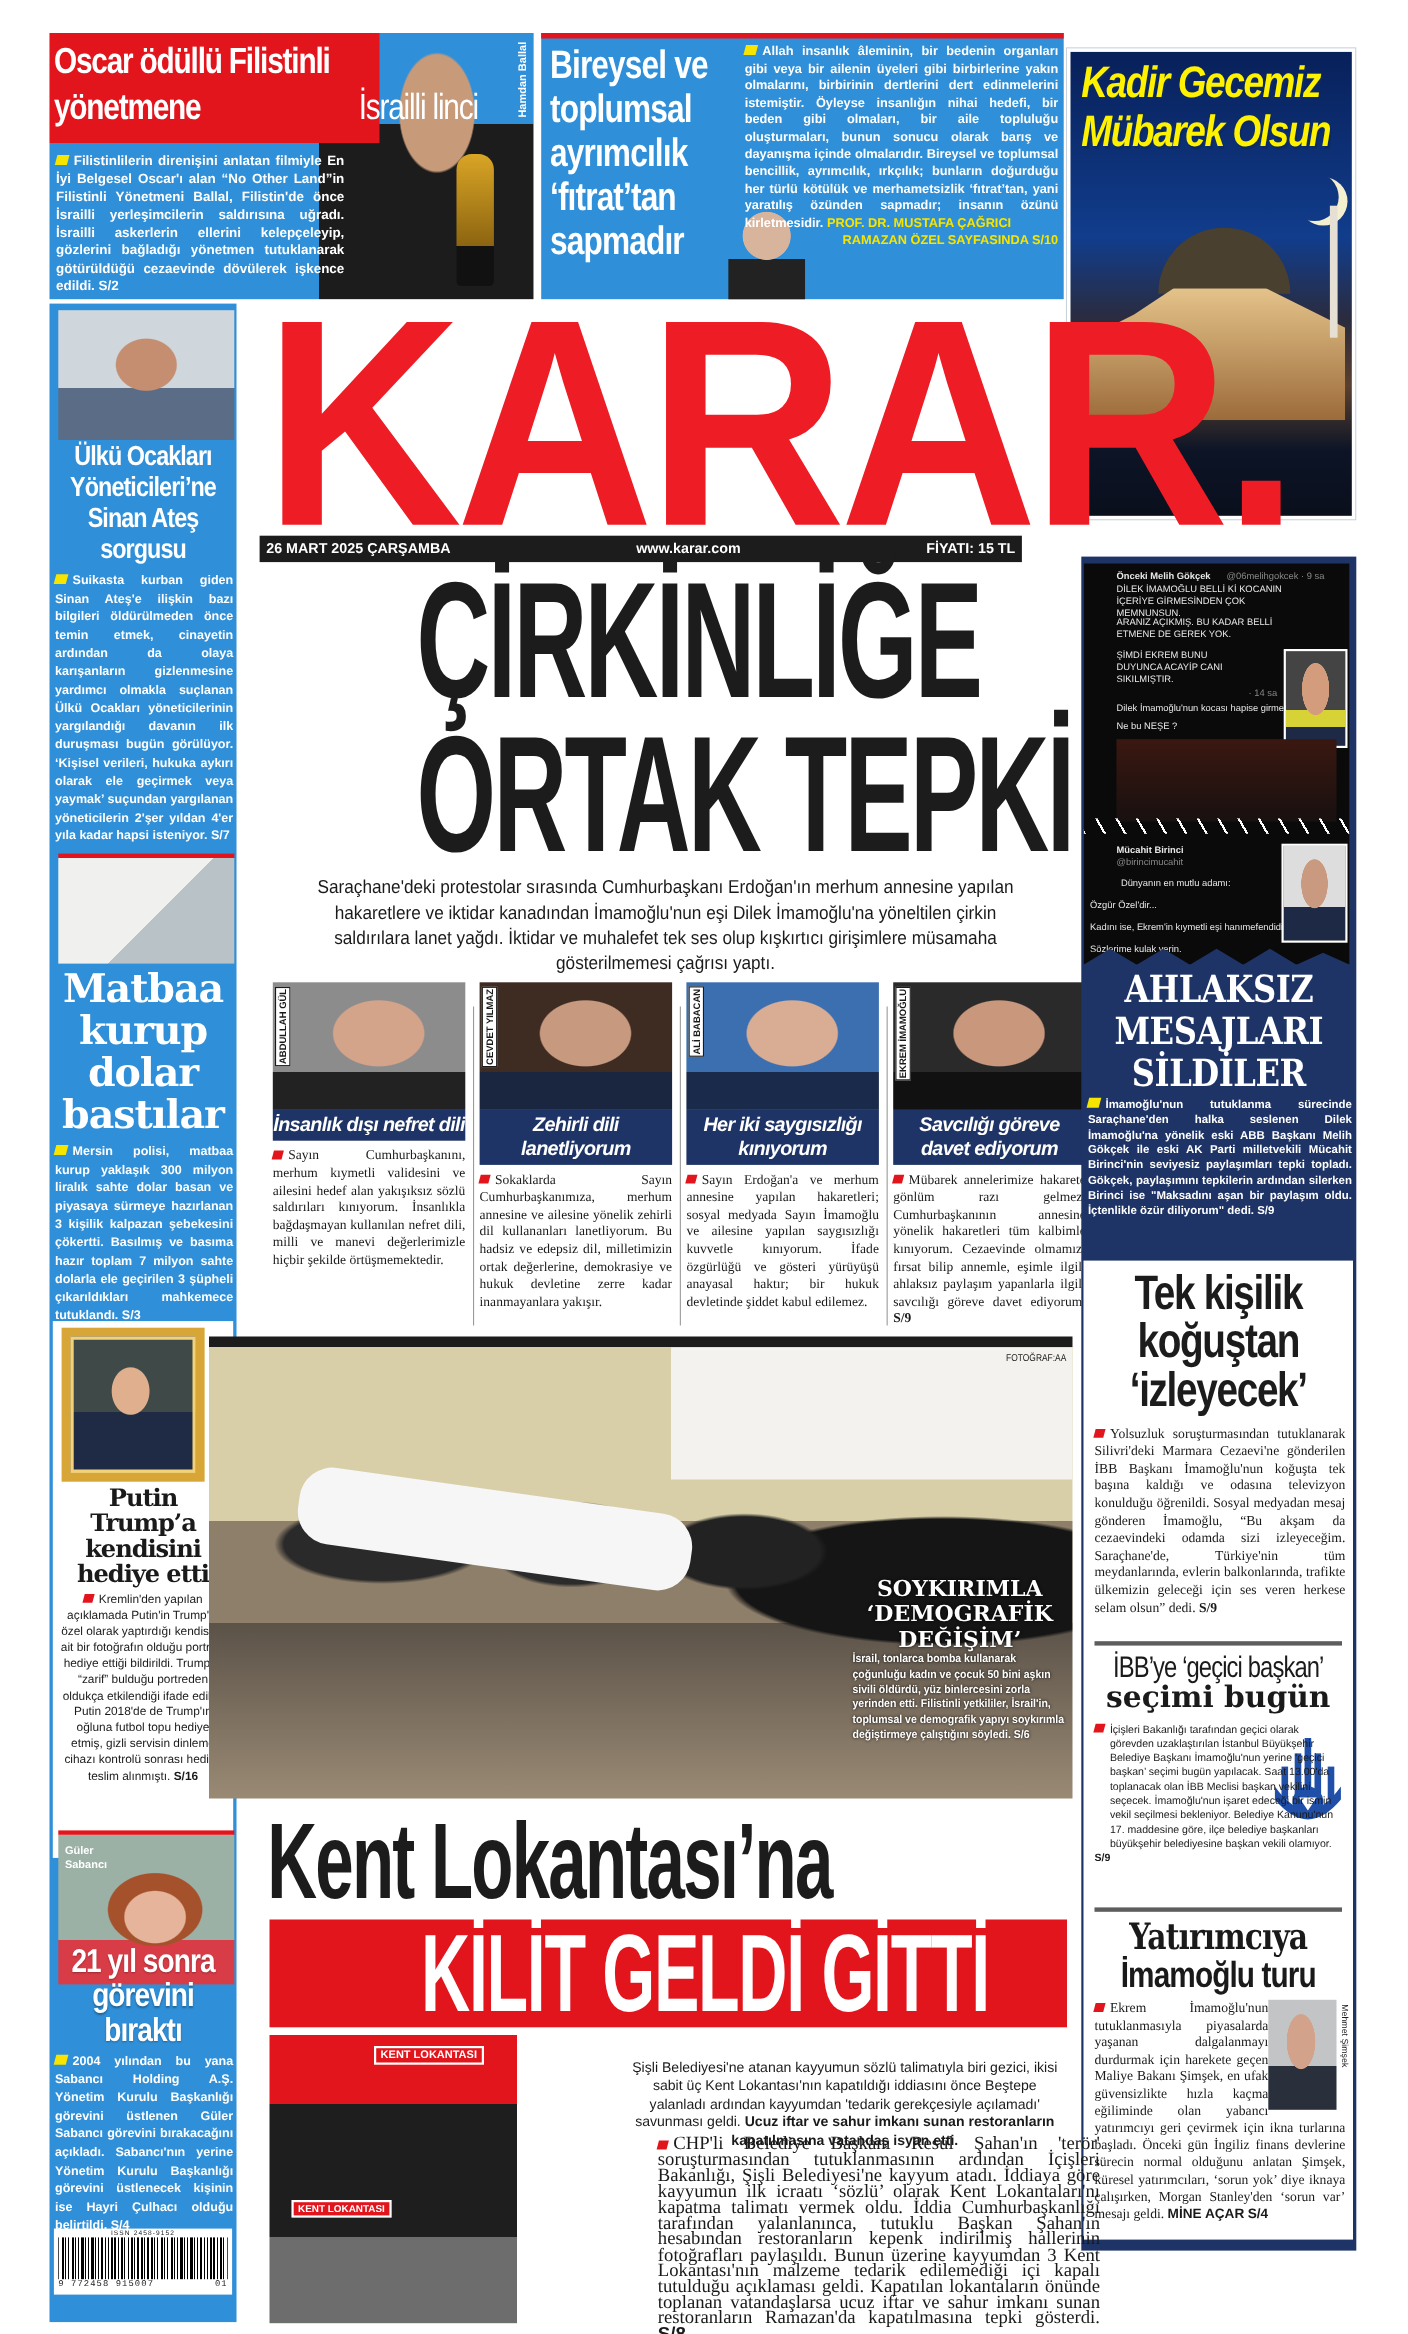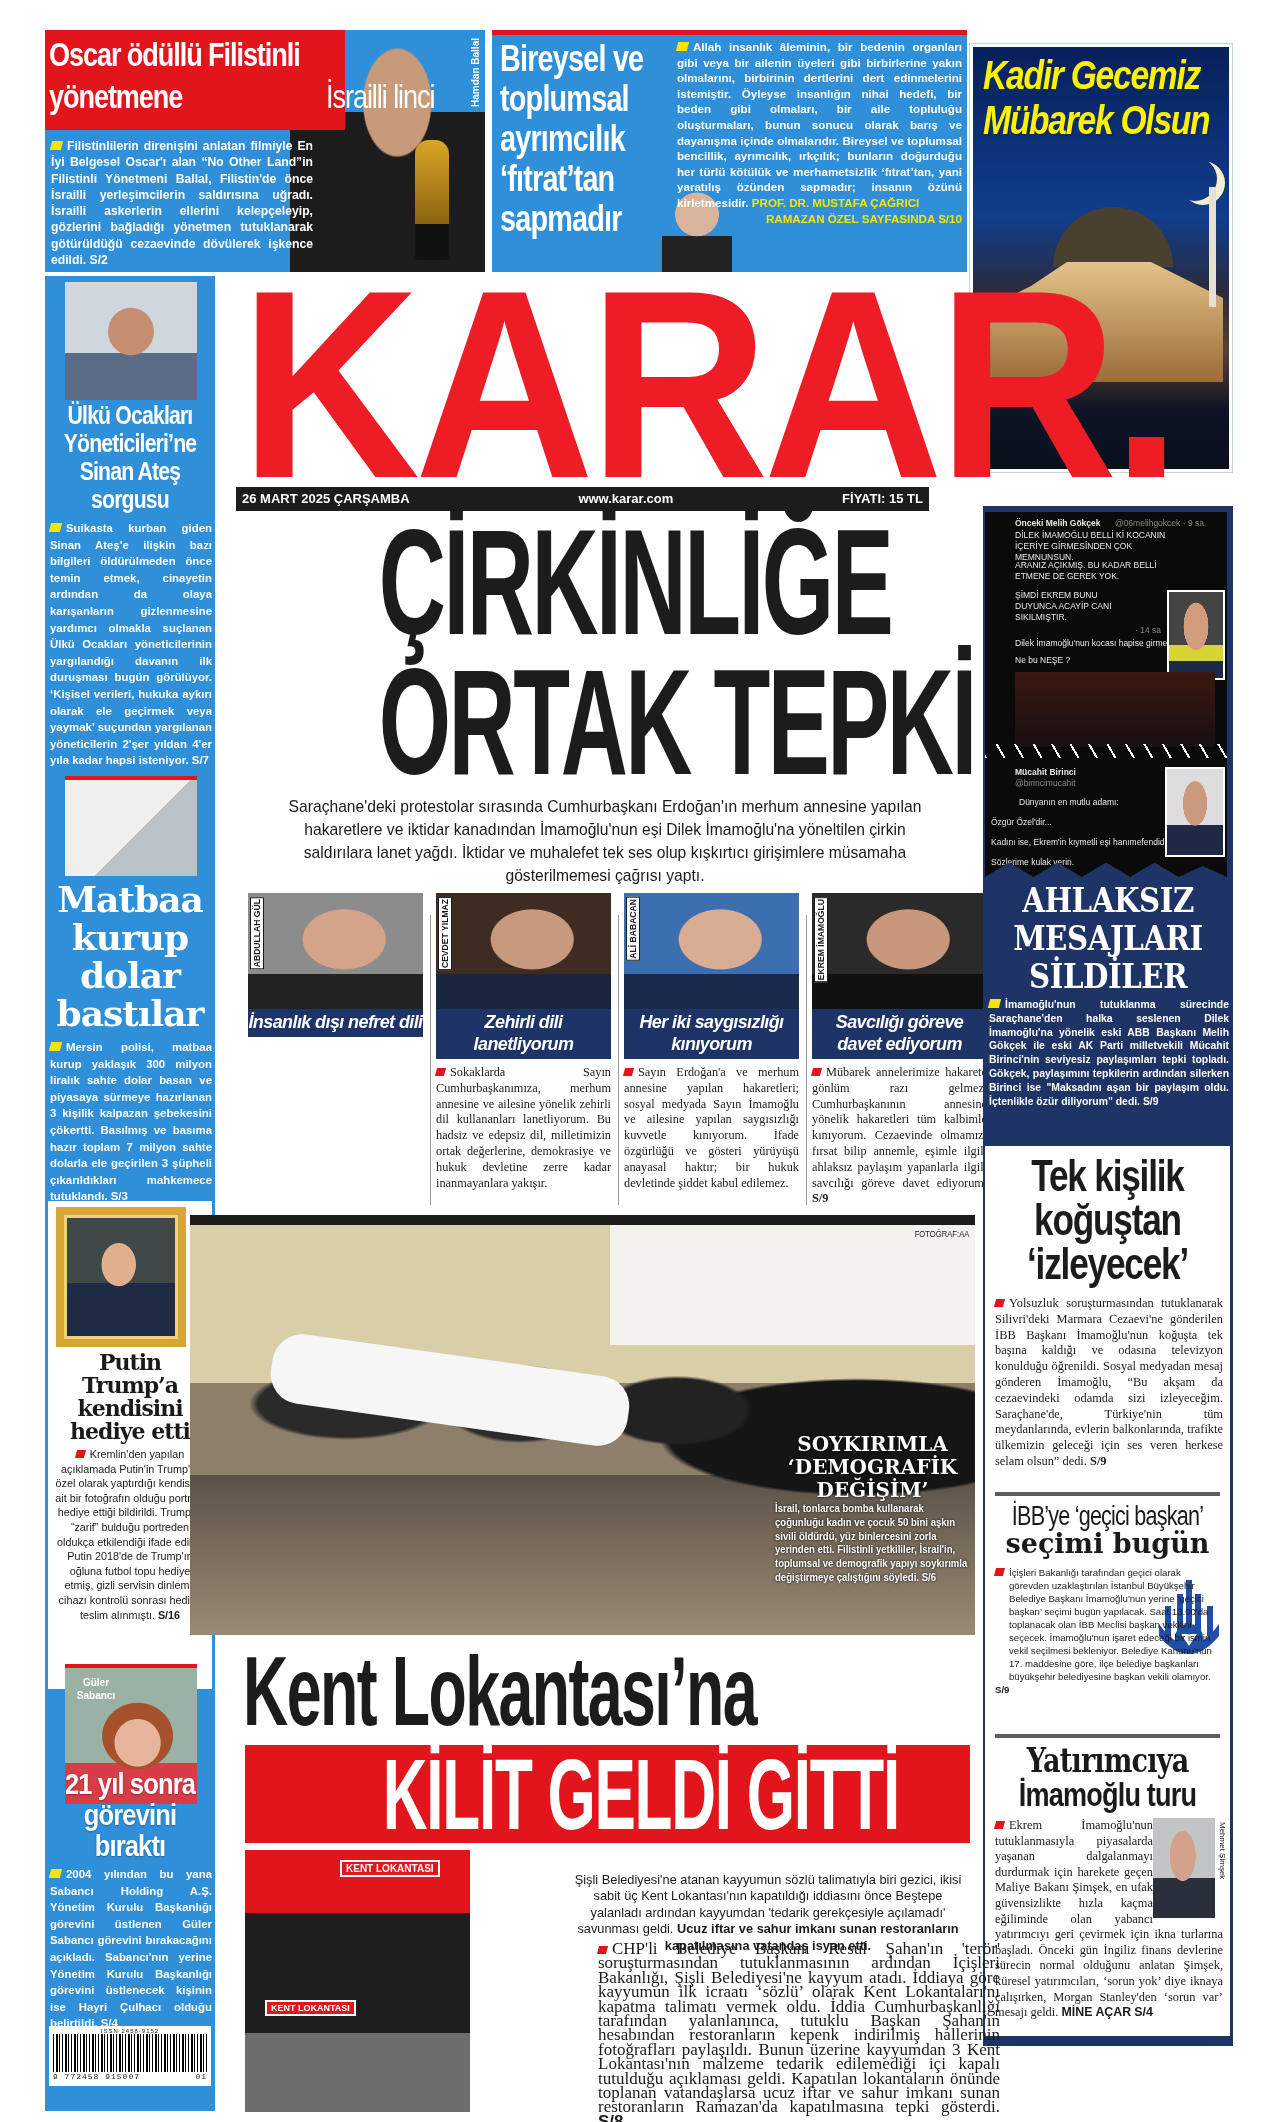--- a/index.html
+++ b/index.html
@@ -32,21 +32,21 @@
   #top-right .dome { position: absolute; left: 80px; top: 160px; width: 120px; height: 60px; border-radius: 60px 60px 0 0; background: #4a4030; }
   #top-right .mosque { position: absolute; left: 10px; top: 215px; width: 240px; height: 120px; background: linear-gradient(180deg, #e4c38a, #9c6b3a); clip-path: polygon(0 40%, 20% 20%, 35% 0, 70% 0, 85% 15%, 100% 30%, 100% 100%, 0 100%); }
   #top-right .minaret { position: absolute; left: 236px; top: 140px; width: 7px; height: 120px; background: #e6e0d4; }
 
   
   #logo { left: 240px; top: 284px; width: 725px; height: 200px; color: #ee1c25; font-weight: bold; font-size: 268px; line-height: 200px; letter-spacing: -6px; transform: scaleX(0.93); transform-origin: left top; white-space: nowrap; }
   #dateline { left: 236px; top: 487px; width: 693px; height: 24px; background: #1c1c1c; color: #fff; font-weight: bold; font-size: 13px; line-height: 24px; padding: 0 6px; display: flex; justify-content: space-between; }
 
   
   #left-col { left: 45px; top: 276px; width: 170px; height: 1835px; background: #2f8fd8; }
-  .lc-photo { position: absolute; left: 20px; width: 132px; background: #cfd7df; text-align: center; }
+  .lc-photo { position: absolute; left: 8px; width: 160px; background: #cfd7df; }
   .lc-head { position: absolute; left: 0; width: 170px; color: #fff; font-weight: bold; text-align: center; }
   .lc-body { position: absolute; left: 5px; width: 162px; color: #fff; font-weight: bold; font-size: 11.4px; line-height: 16.6px; text-align: justify; }
 
   #sinan-photo { top: 6px; height: 118px; background: radial-gradient(ellipse at 50% 42%, #c58e70 0 24%, transparent 25%), linear-gradient(180deg, #cfd6dc 0 60%, #5b6c86 60%); }
   #sinan-head { top: 125px; font-size: 25px; line-height: 28px; letter-spacing: -1px; transform: scaleX(0.85); }
   #sinan-body { top: 244px; }
   #matbaa-photo { top: 500px; height: 100px; background: linear-gradient(135deg, #f0f0ee 0 55%, #b9c2c6 55%); border-top: 4px solid #e3151c; }
   #matbaa-head { top: 604px; font-family: "DejaVu Serif", serif; font-size: 36px; line-height: 38px; letter-spacing: -1px; }
   #matbaa-body { top: 763px; }
 
@@ -189,20 +189,21 @@
   <div>ÇİRKİNLİĞE</div>
   <div>ORTAK TEPKİ</div>
 </div>
 <div id="main-deck" class="abs">Saraçhane'deki protestolar sırasında Cumhurbaşkanı Erdoğan'ın merhum annesine yapılan hakaretlere ve iktidar kanadından İmamoğlu'nun eşi Dilek İmamoğlu'na yöneltilen çirkin saldırılara lanet yağdı. İktidar ve muhalefet tek ses olup kışkırtıcı girişimlere müsamaha gösterilmemesi çağrısı yaptı.</div>
 
 <div class="quote" style="left:248px;">
   <div class="ph" style="background:radial-gradient(ellipse at 55% 40%,#d4a48a 0 30%,transparent 31%),linear-gradient(180deg,#8c8c8c 0 70%,#222 70%);">
       <span class="nm">ABDULLAH GÜL</span>
     </div>
   <div class="qh">İnsanlık dışı nefret dili</div>
+  <div class="qb"><span class="bullet-r"></span><span>Sayın Cumhurbaşkanını, merhum kıymetli validesini ve ailesini hedef alan yakışıksız sözlü saldırıları kınıyorum. İnsanlıkla bağdaşmayan kullanılan nefret dili, milli ve manevi değerlerimizle hiçbir şekilde örtüşmemektedir.</span></div>
 </div>
 <div class="quote-sep" style="left:430px;"></div>
 <div class="quote" style="left:436px;">
   <div class="ph" style="background:radial-gradient(ellipse at 55% 40%,#c79a80 0 30%,transparent 31%),linear-gradient(180deg,#3e2b22 0 70%,#1a2640 70%);">
       <span class="nm">CEVDET YILMAZ</span>
     </div>
   <div class="qh">Zehirli dili lanetliyorum</div>
   <div class="qb"><span class="bullet-r"></span><span>Sokaklarda Sayın Cumhurbaşkanımıza, merhum annesine ve ailesine yönelik zehirli dil kullananları lanetliyorum. Bu hadsiz ve edepsiz dil, milletimizin ortak değerlerine, demokrasiye ve hukuk devletine zerre kadar inanmayanlara yakışır.</span></div>
 </div>
 <div class="quote-sep" style="left:618px;"></div>

